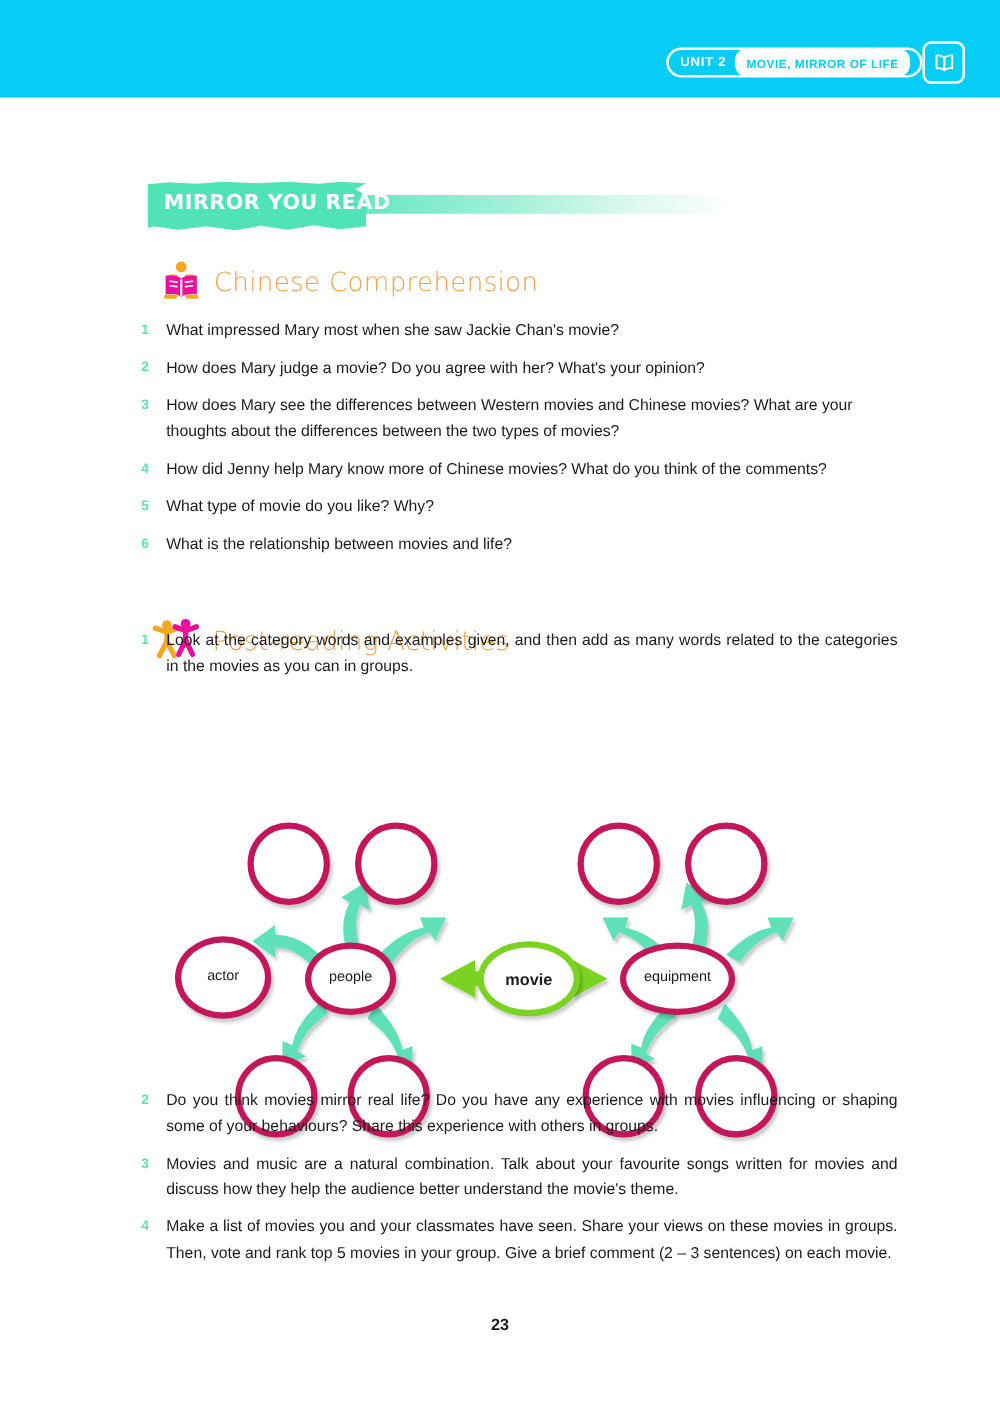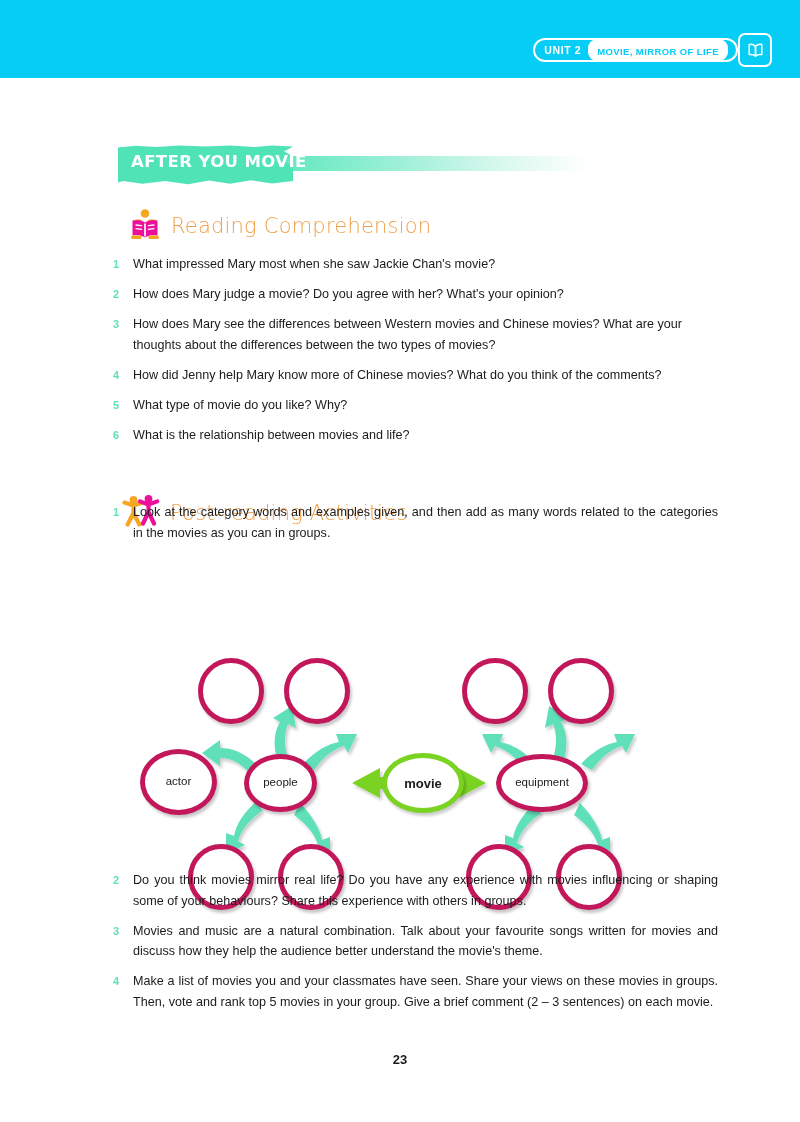--- a/index.html
+++ b/index.html
@@ -146,38 +146,38 @@
       </svg>
     </div>
   </div>
 </div>
 
 <div class="page">
 
   <div class="banner-wrap">
     <div class="banner-tail"></div>
     <div class="banner-shape"></div>
-    <div class="banner-text">AFTER YOU MOVIE</div>
+    <div class="banner-text">MIRROR YOU READ</div>
   </div>
 
   <div class="section-head" style="left:128px; top:129px;">
     <span>
       <svg width="34" height="34" viewBox="0 0 34 34" aria-hidden="true">
         <circle cx="17" cy="6.5" r="4.3" fill="#f5a623"></circle>
         <rect x="6.5" y="12.5" width="7.5" height="5.5" rx="1.6" fill="#f5a623"></rect>
         <rect x="20" y="12.5" width="7.5" height="5.5" rx="1.6" fill="#f5a623"></rect>
         <path d="M17 15.5 C13.6 13.2 9 13 4.5 13.6 L4.5 28.5 C9 27.9 13.6 28.2 17 30.4 Z" fill="#ec0f9c"></path>
         <path d="M17 15.5 C20.4 13.2 25 13 29.5 13.6 L29.5 28.5 C25 27.9 20.4 28.2 17 30.4 Z" fill="#ec0f9c"></path>
         <path d="M17 16.6 L17 29.6" stroke="#ffffff" stroke-width="1.7"></path>
         <path d="M8 18 L13.6 18.7 M8 21.6 L13.6 22.3 M20.4 18.7 L26 18 M20.4 22.3 L26 21.6" stroke="#ffffff" stroke-width="1.3" stroke-linecap="round"></path>
         <rect x="3.2" y="28.6" width="10.4" height="3.4" rx="1.5" fill="#f5a623"></rect>
         <rect x="20.4" y="28.6" width="10.4" height="3.4" rx="1.5" fill="#f5a623"></rect>
       </svg>
     </span>
-    <span class="section-title">Reading Comprehension</span>
+    <span class="section-title">Chinese Comprehension</span>
   </div>
 
   <div class="list" style="top:176px;">
     <div class="li">
       <span class="li-num">1</span>
       <span class="li-text">What impressed Mary most when she saw Jackie Chan's movie?</span>
     </div>
     <div class="li">
       <span class="li-num">2</span>
       <span class="li-text">How does Mary judge a movie? Do you agree with her? What's your opinion?</span>

